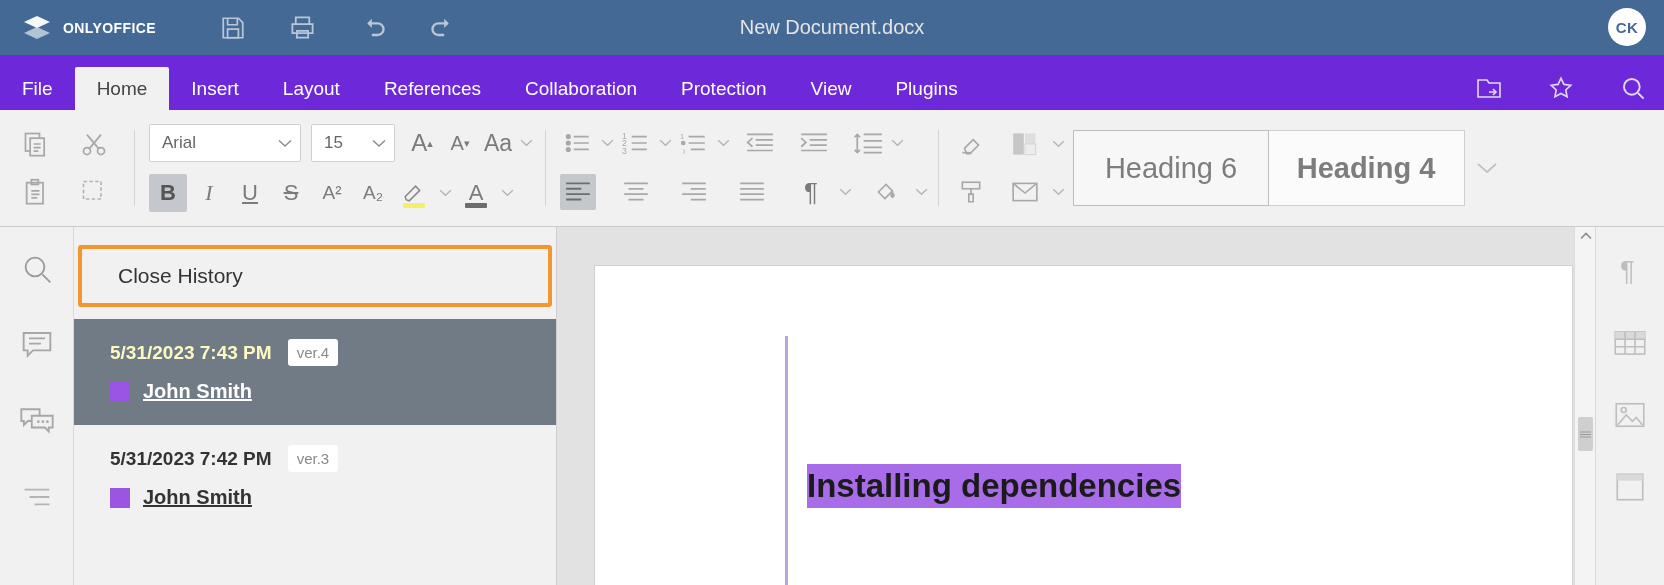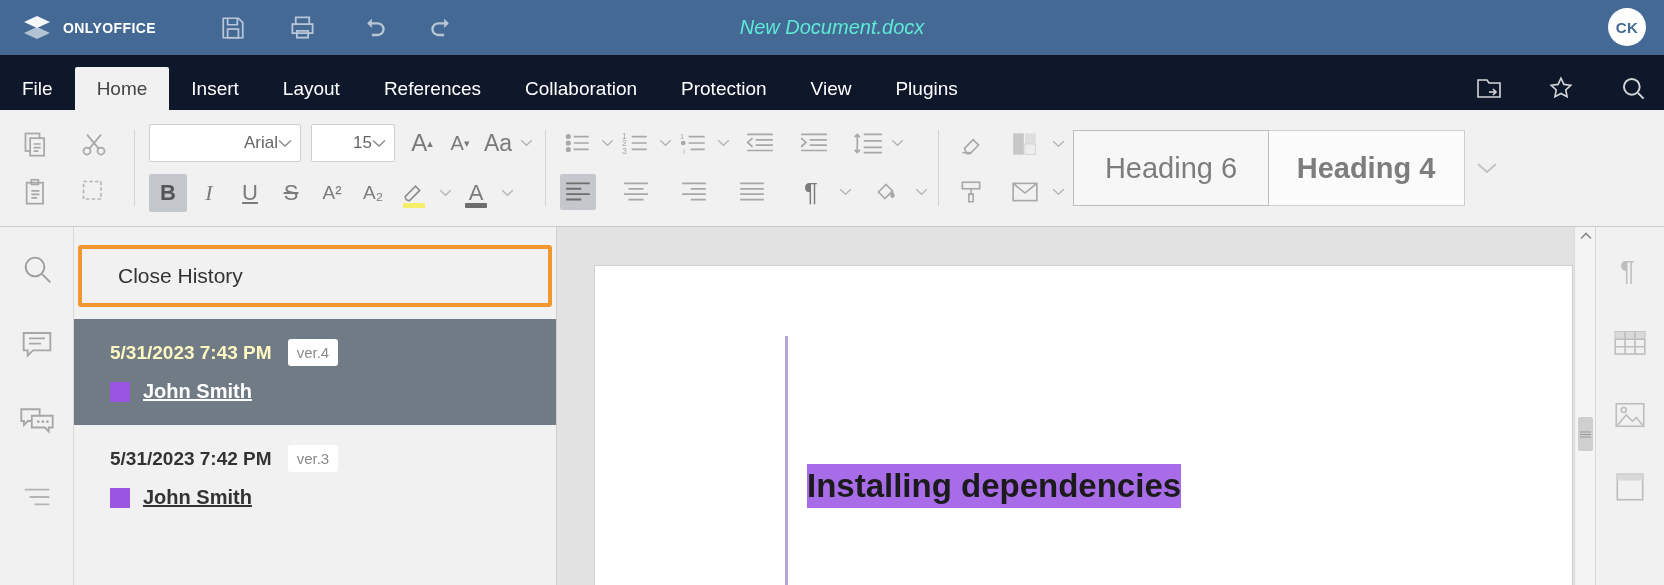--- a/index.html
+++ b/index.html
@@ -24,21 +24,21 @@
   .brand-logo { width: 30px; height: 28px; position: relative; }
   .brand-name {
     color: #ffffff; font-size: 14px; font-weight: bold; letter-spacing: .4px;
     white-space: nowrap;
   }
   .tb-icons { display: flex; align-items: center; gap: 36px; margin-left: 60px; }
   .tb-ico { width: 34px; height: 34px; opacity: .62; display: flex; align-items: center; justify-content: center; }
   .doc-title {
     position: absolute; left: 0; right: 0; top: 0; height: 55px;
     display: flex; align-items: center; justify-content: center;
-    color: #5eead4; font-size: 20px; pointer-events: none; font-style: italic;
+    color: #e5e5e5; font-size: 20px; pointer-events: none;
   }
   .avatar {
     position: absolute; right: 18px; top: 8px;
     width: 38px; height: 38px; border-radius: 50%;
     background: #ffffff; color: #446995;
     font-size: 15px; font-weight: bold;
     display: flex; align-items: center; justify-content: center;
     letter-spacing: .3px;
   }
 
@@ -57,21 +57,21 @@
   .menu-right {
     position: absolute; right: 16px; bottom: 7px;
     display: flex; align-items: center; gap: 42px;
   }
   .mr-ico { width: 30px; height: 30px; opacity: .82; display:flex; align-items:center; justify-content:center; }
 
   
   .ribbon {
     position: absolute; left: 0; top: 110px; width: 1664px; height: 117px;
     background: #f1f1f1; border-bottom: 1px solid #cbcbcb;
-    display: flex; align-items: center; text-align: right;
+    display: flex; align-items: center;
   }
   .rb-group { display: flex; align-items: center; height: 100%; }
   .rb-col2 { display: flex; flex-direction: column; justify-content: center; gap: 12px; }
   .rb-row { display: flex; align-items: center; }
   .vsep { width: 1px; height: 76px; background: #d4d4d4; margin: 0 14px; }
   .btn {
     width: 36px; height: 36px; display: flex; align-items: center; justify-content: center;
     opacity: .72;
   }
   .btn.on { background: #c4c7cb; border-radius: 2px; opacity: 1; }
@@ -209,21 +209,21 @@
           <path d="M16 8H8a5 5 0 0 0 0 10h5"></path>
             <path d="M13 4l4 4-4 4" fill="#ffffff" stroke="none"></path>
         </svg>
       </span>
     </div>
 
     <div class="doc-title">New Document.docx</div>
     <div class="avatar">CK</div>
   </div>
 
-  <div class="menubar" style="background: #0f172a; align-items: flex-end;">
+  <div class="menubar" style="background: #6d28d9; align-items: flex-end;">
     <div class="menu-tabs">
       <div class="mtab">File</div>
       <div class="mtab active">Home</div>
       <div class="mtab">Insert</div>
       <div class="mtab">Layout</div>
       <div class="mtab">References</div>
       <div class="mtab">Collaboration</div>
       <div class="mtab">Protection</div>
       <div class="mtab">View</div>
       <div class="mtab">Plugins</div>

